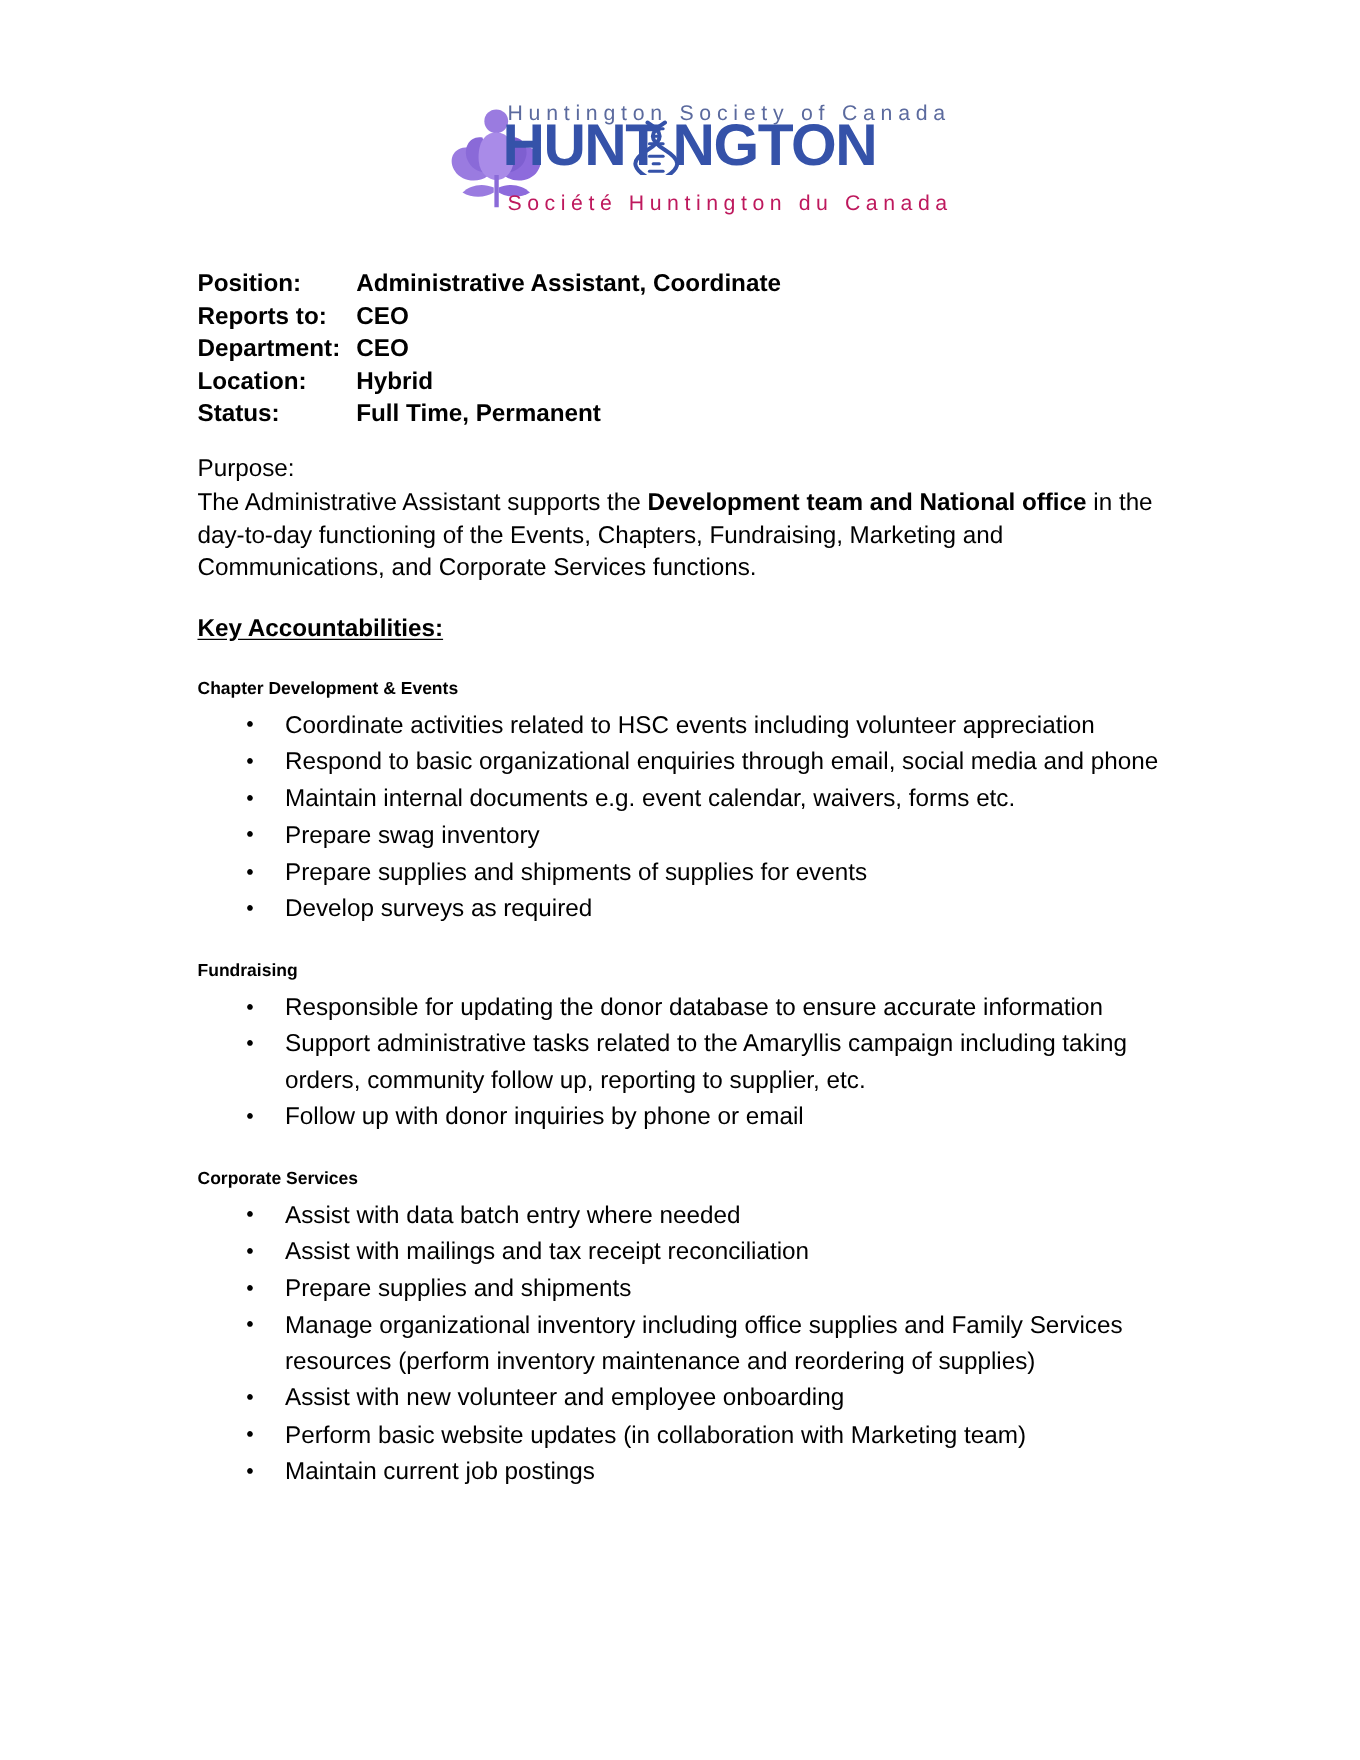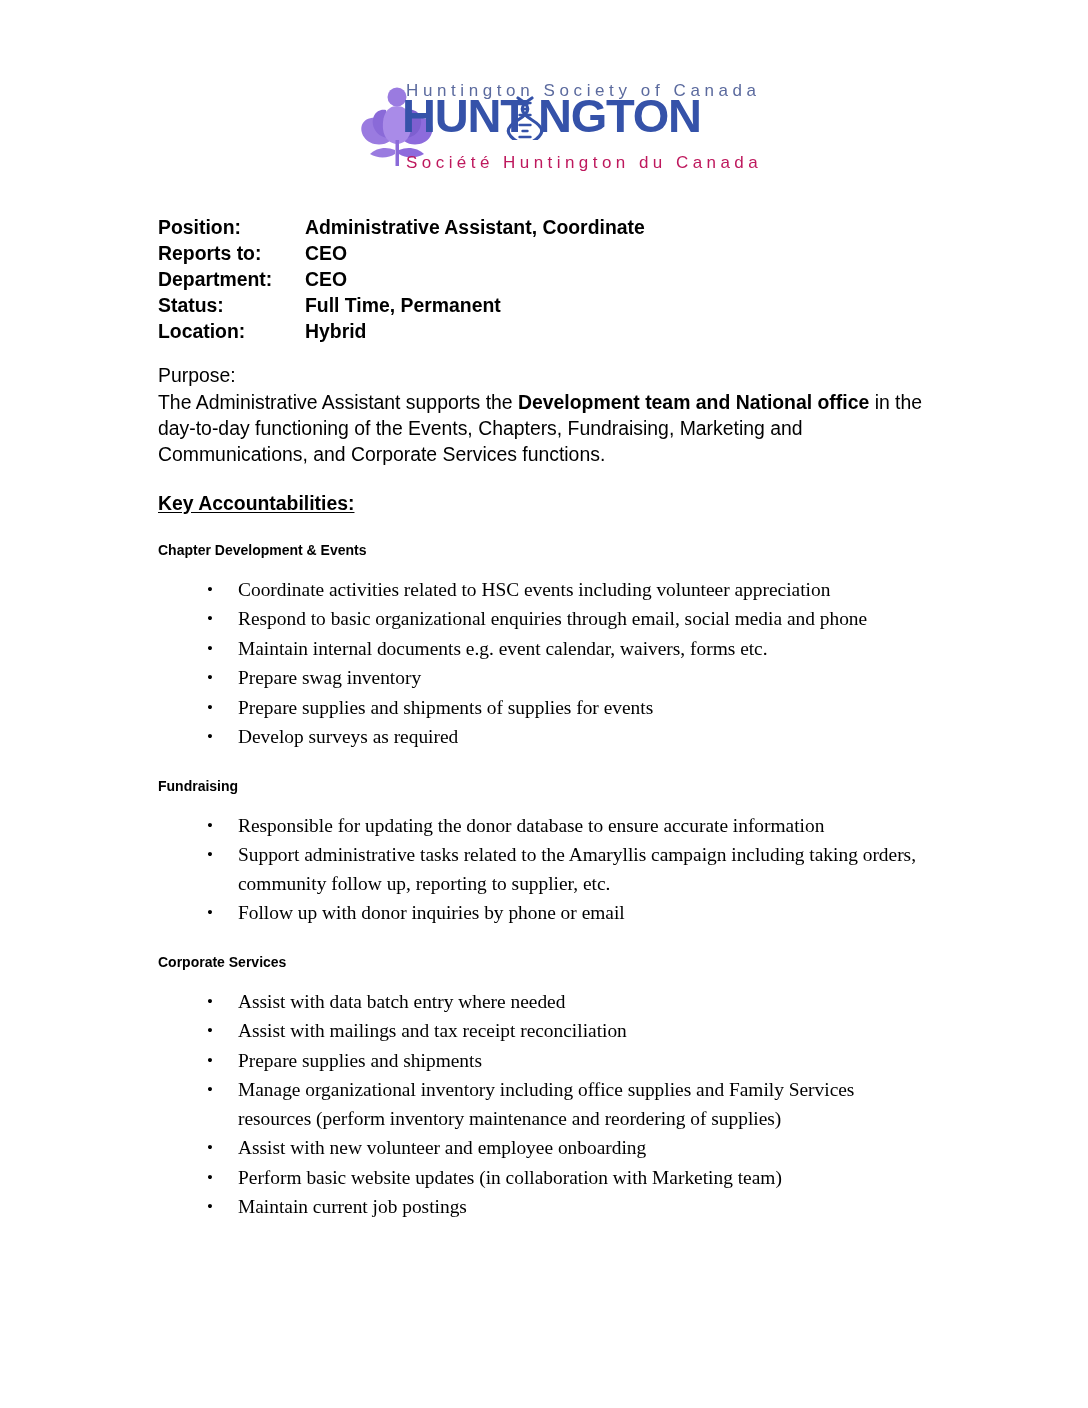--- a/index.html
+++ b/index.html
@@ -94,21 +94,20 @@
   
   .meta {
     margin: 0 0 18px 0;
   }
   .meta-row {
     display: flex;
     align-items: baseline;
     font-weight: bold;
     line-height: 1.345;
     white-space: nowrap;
-    gap: 20px;
   }
   .meta-label {
     width: 127px;
     flex: 0 0 127px;
     font-weight: bold;
   }
   .meta-value {
     font-weight: bold;
   }
 
@@ -140,23 +139,22 @@
     margin-top: 25px;
   }
   .group-heading {
     font-weight: bold;
     font-size: 14px;
     line-height: 1.345;
     margin: 0 0 3px 0;
   }
   ul.bullets {
     list-style: none;
-    margin: 16px;
+    margin: 6px;
     padding: 0;
-    font-family: Liberation Serif, serif;
   }
   ul.bullets > li {
     position: relative;
     padding-left: 64px;
     margin: 0 0 1px 0;
     line-height: 1.47;
     font-size: 19.4px;
   }
   ul.bullets > li::before {
     content: "\2022";
@@ -239,26 +237,26 @@
       </div>
       <div class="meta-row">
         <span class="meta-label">Reports to:</span>
         <span class="meta-value">CEO</span>
       </div>
       <div class="meta-row">
         <span class="meta-label">Department:</span>
         <span class="meta-value">CEO</span>
       </div>
       <div class="meta-row">
+        <span class="meta-label">Location:</span>
+        <span class="meta-value">Hybrid</span>
+      </div>
+      <div class="meta-row">
         <span class="meta-label">Status:</span>
         <span class="meta-value">Full Time, Permanent</span>
-      </div>
-      <div class="meta-row">
-        <span class="meta-label">Location:</span>
-        <span class="meta-value">Hybrid</span>
       </div>
     </div>
 
     
     <div>
       <div class="sec-title">Purpose:</div>
       <p class="purpose-body"><span>The Administrative Assistant supports the </span><span class="em">Development team and National office</span><span> in the day-to-day functioning of the Events, Chapters, Fundraising, Marketing and Communications, and Corporate Services functions.</span></p>
     </div>
 
     

